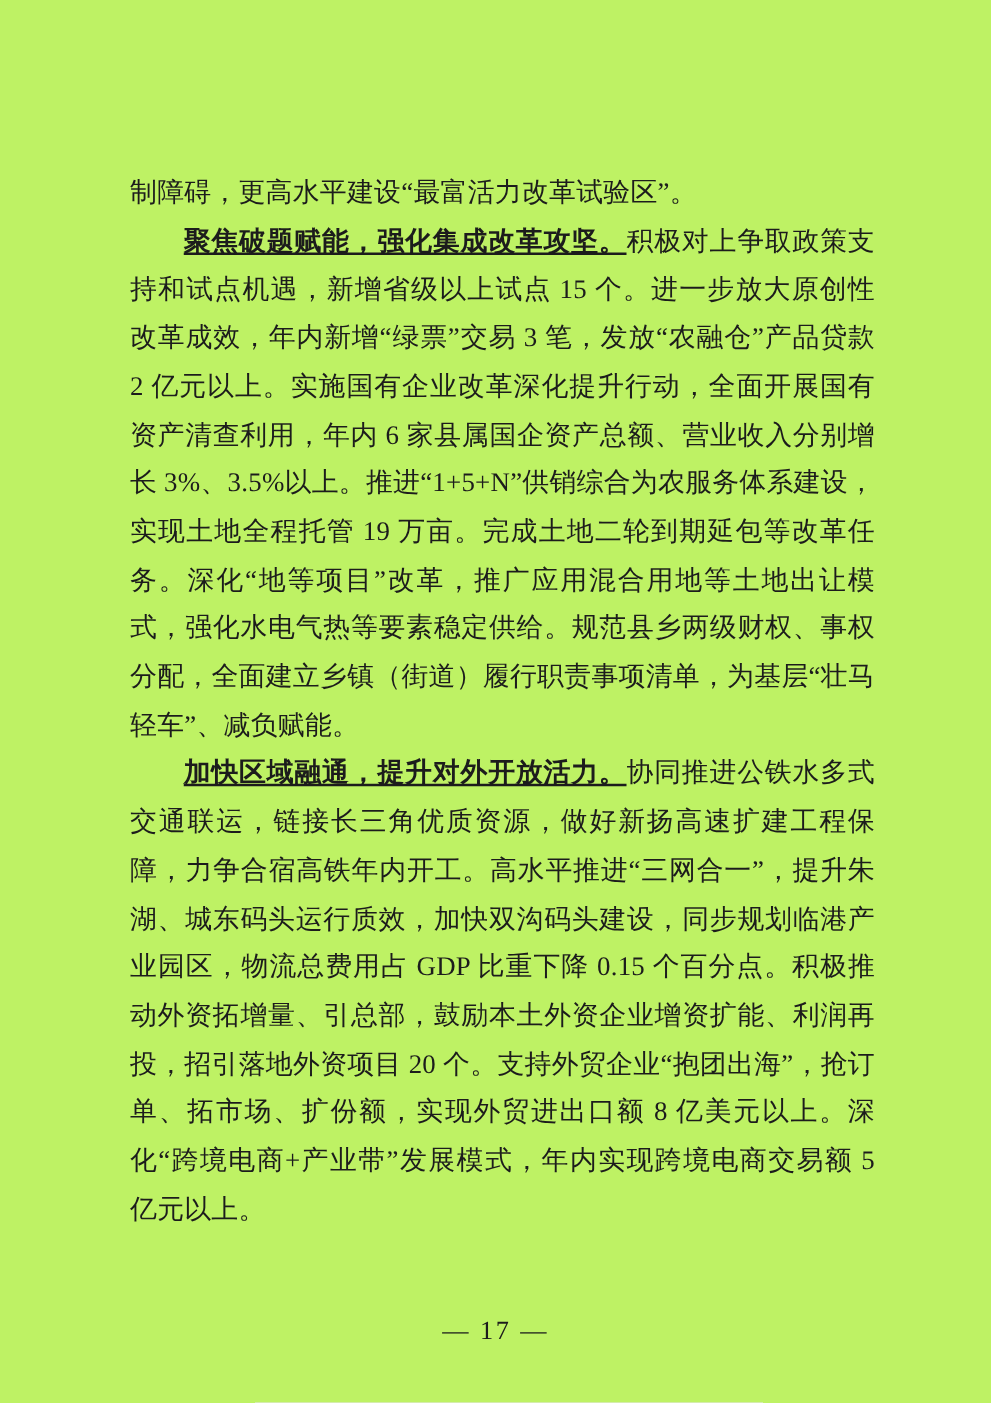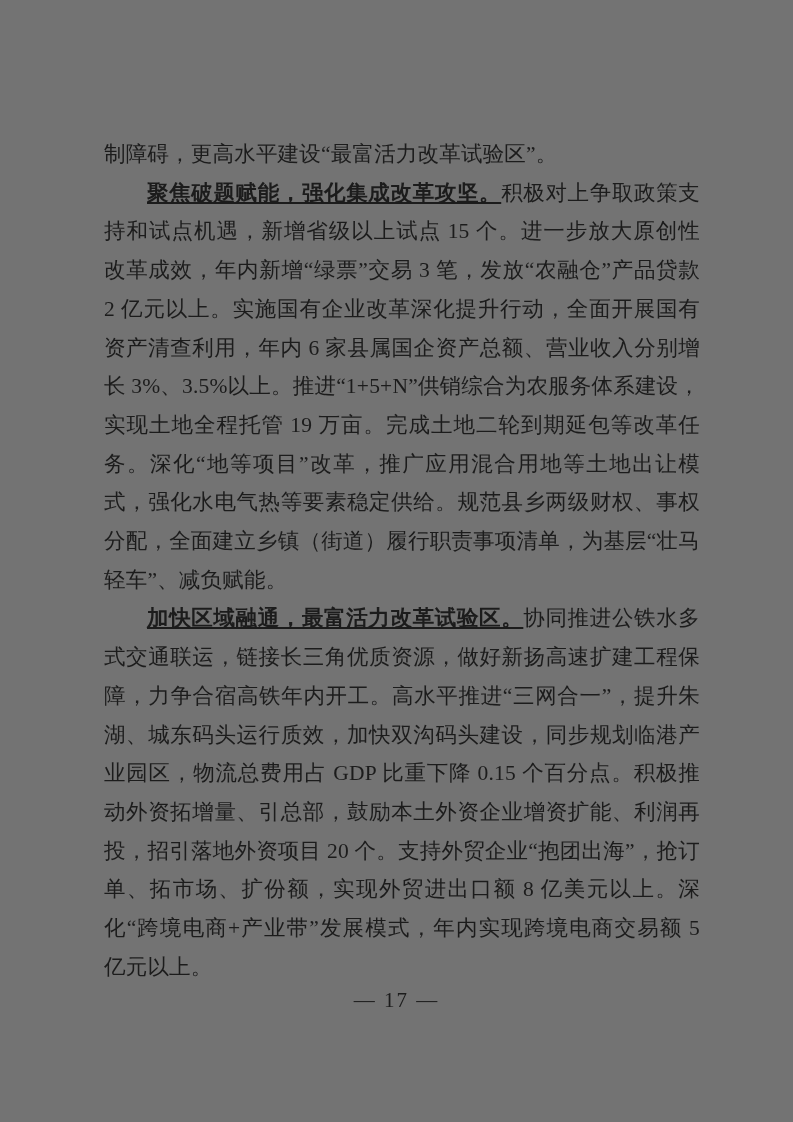--- a/index.html
+++ b/index.html
@@ -4,21 +4,21 @@
 <style>
   html, body {
     margin: 0;
     padding: 0;
     background: #e8e8e8;
   }
   .page {
     position: relative;
     width: 793px;
     height: 1122px;
-    background: #737373;
+    background: #bef264;
     overflow: hidden;
     font-family: "Liberation Serif", "DejaVu Serif", serif;
   }
   .text-block {
     position: absolute;
     left: 104px;
     top: 135px;
     width: 596px;
   }
   .para {
@@ -38,21 +38,21 @@
   .lead-run {
     font-weight: 700;
     text-decoration: underline;
   }
   .body-run {
     font-weight: 400;
   }
   .page-footer {
     position: absolute;
     left: 0;
-    top: 982px;
+    top: 1046px;
     width: 100%;
     text-align: center;
   }
   .page-number {
     font-size: 21px;
     line-height: 36px;
     color: #1c1c1c;
     letter-spacing: 2px;
     font-weight: 400;
   }
@@ -61,21 +61,21 @@
 <body>
 
 <div class="page">
 
   <main class="text-block">
 
     <p class="para continuation"><span class="body-run">制障碍，更高水平建设“最富活力改革试验区”。</span></p>
 
     <p class="para"><span class="lead-run">聚焦破题赋能，强化集成改革攻坚。</span><span class="body-run">积极对上争取政策支持和试点机遇，新增省级以上试点 15 个。进一步放大原创性改革成效，年内新增“绿票”交易 3 笔，发放“农融仓”产品贷款 2 亿元以上。实施国有企业改革深化提升行动，全面开展国有资产清查利用，年内 6 家县属国企资产总额、营业收入分别增长 3%、3.5%以上。推进“1+5+N”供销综合为农服务体系建设，实现土地全程托管 19 万亩。完成土地二轮到期延包等改革任务。深化“地等项目”改革，推广应用混合用地等土地出让模式，强化水电气热等要素稳定供给。规范县乡两级财权、事权分配，全面建立乡镇（街道）履行职责事项清单，为基层“壮马轻车”、减负赋能。</span></p>
 
-    <p class="para"><span class="lead-run">加快区域融通，最富活力改革试验区。</span><span class="body-run">协同推进公铁水多式交通联运，链接长三角优质资源，做好新扬高速扩建工程保障，力争合宿高铁年内开工。高水平推进“三网合一”，提升朱湖、城东码头运行质效，加快双沟码头建设，同步规划临港产业园区，物流总费用占 GDP 比重下降 0.15 个百分点。积极推动外资拓增量、引总部，鼓励本土外资企业增资扩能、利润再投，招引落地外资项目 20 个。支持外贸企业“抱团出海”，抢订单、拓市场、扩份额，实现外贸进出口额 8 亿美元以上。深化“跨境电商+产业带”发展模式，年内实现跨境电商交易额 5 亿元以上。</span></p>
+    <p class="para"><span class="lead-run">加快区域融通，提升对外开放活力。</span><span class="body-run">协同推进公铁水多式交通联运，链接长三角优质资源，做好新扬高速扩建工程保障，力争合宿高铁年内开工。高水平推进“三网合一”，提升朱湖、城东码头运行质效，加快双沟码头建设，同步规划临港产业园区，物流总费用占 GDP 比重下降 0.15 个百分点。积极推动外资拓增量、引总部，鼓励本土外资企业增资扩能、利润再投，招引落地外资项目 20 个。支持外贸企业“抱团出海”，抢订单、拓市场、扩份额，实现外贸进出口额 8 亿美元以上。深化“跨境电商+产业带”发展模式，年内实现跨境电商交易额 5 亿元以上。</span></p>
 
 
   </main>
 
   <footer class="page-footer">
     <span class="page-number">— 17 —</span>
   </footer>
 
 </div>
 

